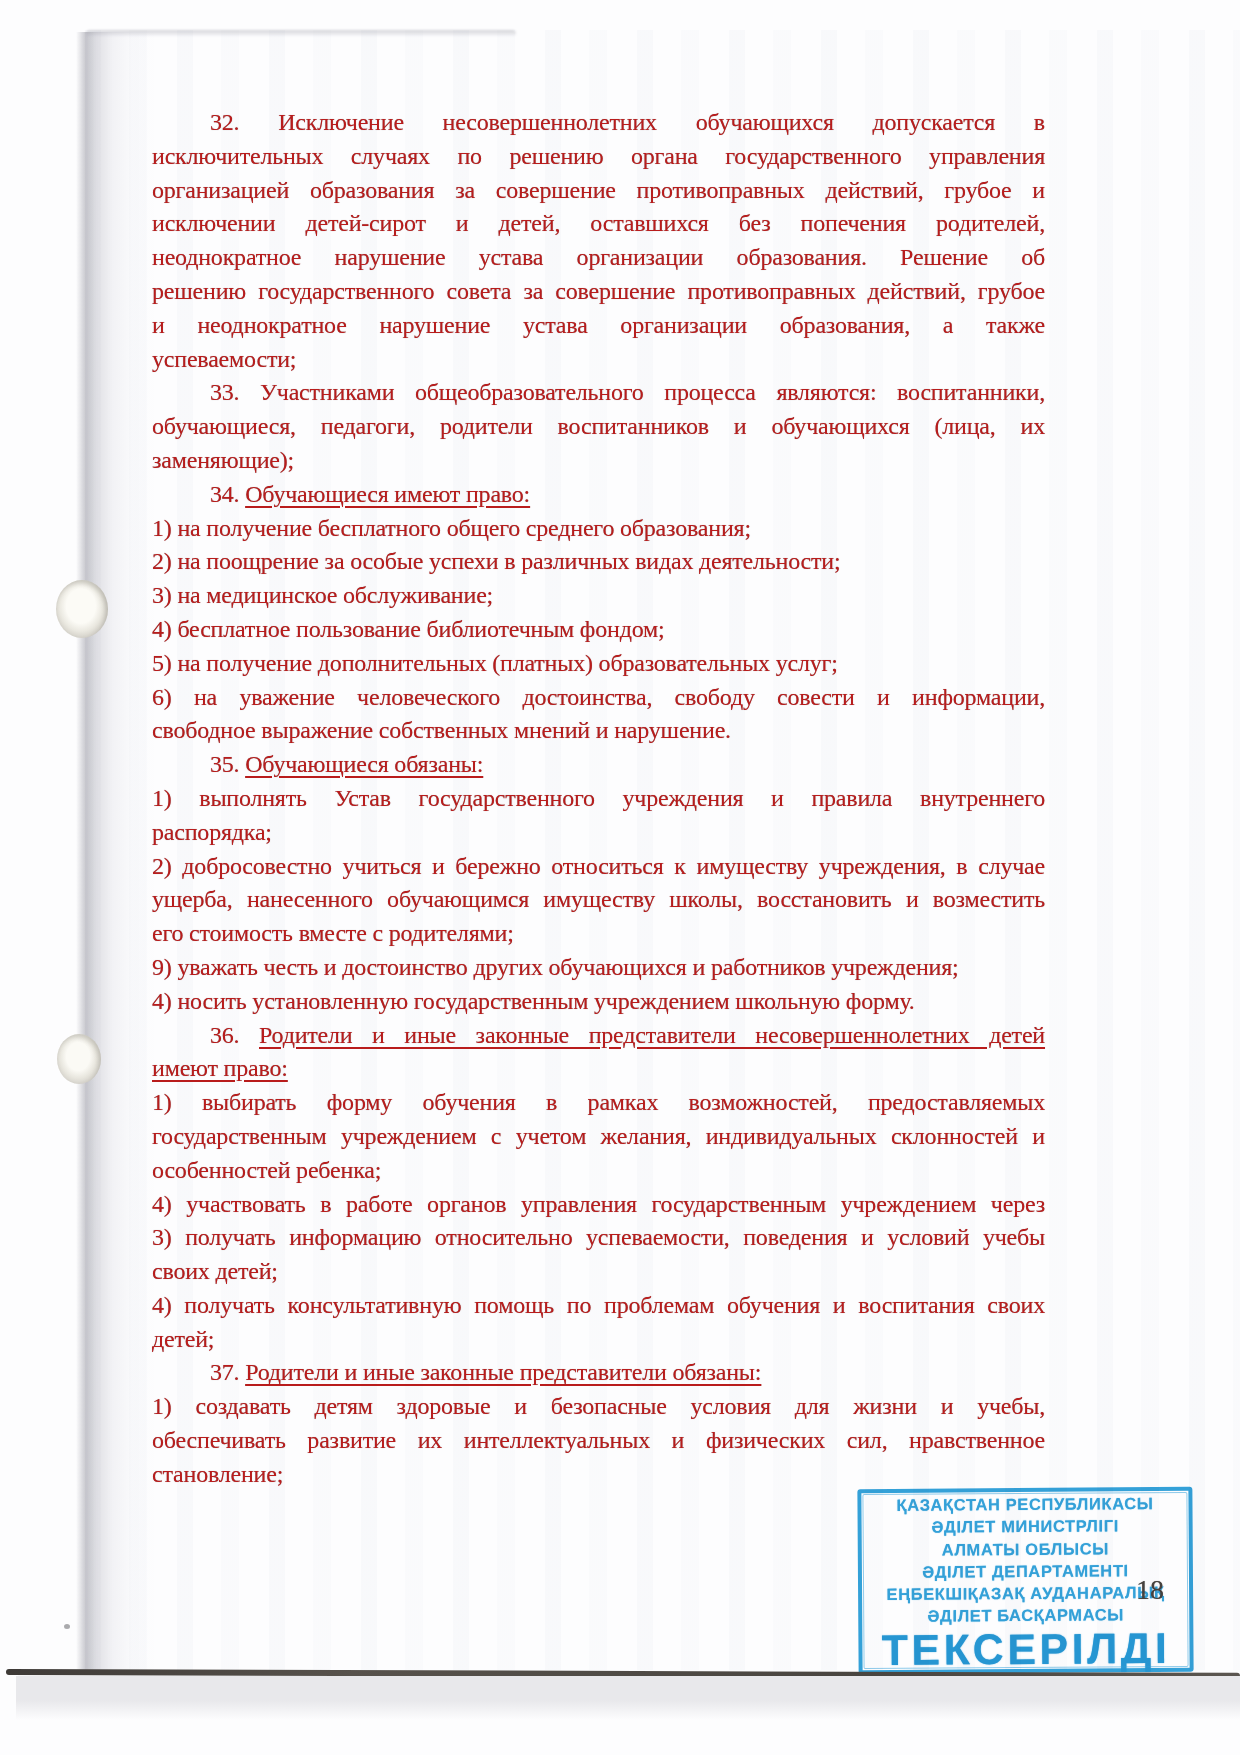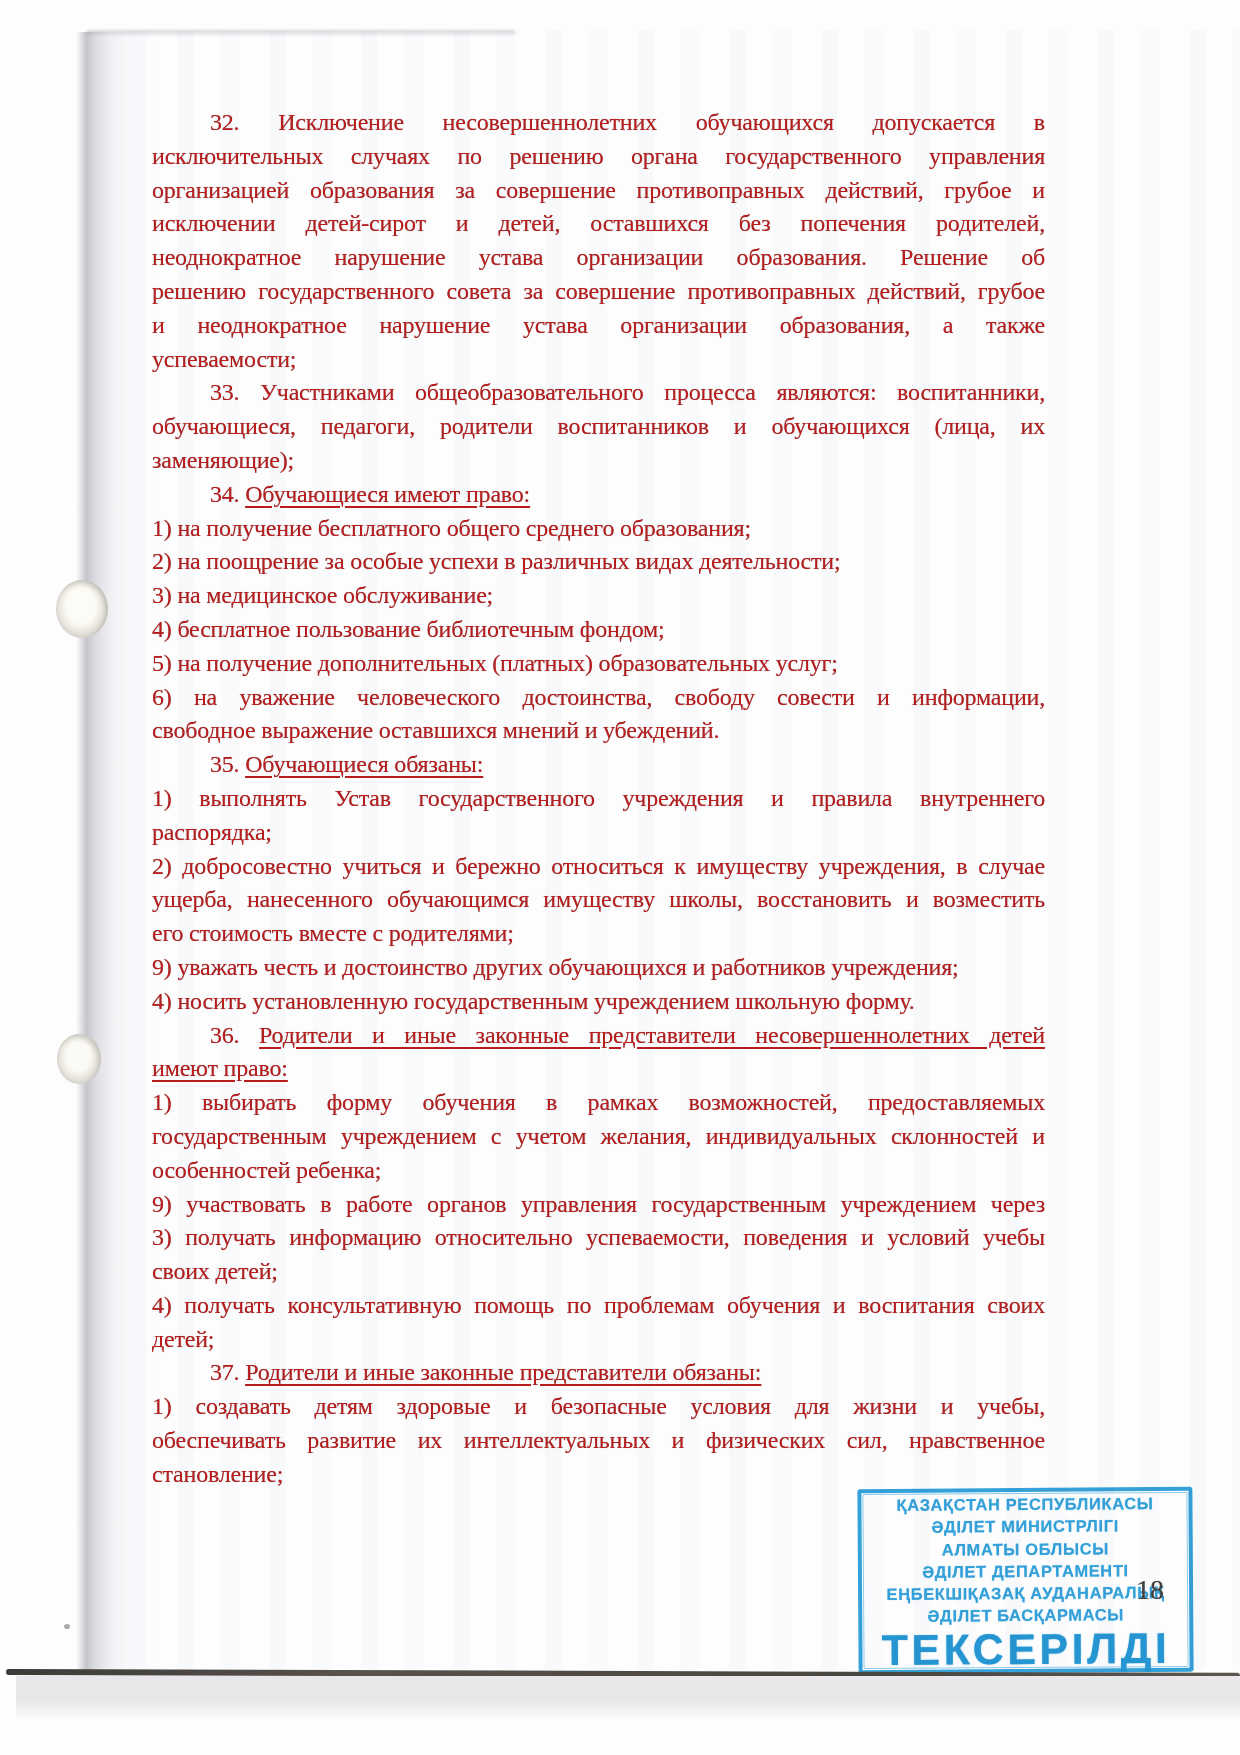--- a/index.html
+++ b/index.html
@@ -120,35 +120,35 @@
       <div class="ln indent"><span>33. Участниками общеобразовательного процесса являются: воспитанники,</span></div>
       <div class="ln"><span>обучающиеся, педагоги, родители воспитанников и обучающихся (лица, их</span></div>
       <div class="ln last"><span>заменяющие);</span></div>
       <div class="ln last indent"><span>34. </span><span class="u">Обучающиеся имеют право:</span></div>
       <div class="ln last"><span>1) на получение бесплатного общего среднего образования;</span></div>
       <div class="ln last"><span>2) на поощрение за особые успехи в различных видах деятельности;</span></div>
       <div class="ln last"><span>3) на медицинское обслуживание;</span></div>
       <div class="ln last"><span>4) бесплатное пользование библиотечным фондом;</span></div>
       <div class="ln last"><span>5) на получение дополнительных (платных) образовательных услуг;</span></div>
       <div class="ln"><span>6) на уважение человеческого достоинства, свободу совести и информации,</span></div>
-      <div class="ln last"><span>свободное выражение оставшихся мнений и убеждений.</span></div>
+      <div class="ln last"><span>свободное выражение собственных мнений и нарушение.</span></div>
       <div class="ln last indent"><span>35. </span><span class="u">Обучающиеся обязаны:</span></div>
       <div class="ln"><span>1) выполнять Устав государственного учреждения и правила внутреннего</span></div>
       <div class="ln last"><span>распорядка;</span></div>
       <div class="ln"><span>2) добросовестно учиться и бережно относиться к имуществу учреждения, в случае</span></div>
       <div class="ln"><span>ущерба, нанесенного обучающимся имуществу школы, восстановить и возместить</span></div>
       <div class="ln last"><span>его стоимость вместе с родителями;</span></div>
       <div class="ln last"><span>9) уважать честь и достоинство других обучающихся и работников учреждения;</span></div>
       <div class="ln last"><span>4) носить установленную государственным учреждением школьную форму.</span></div>
       <div class="ln indent"><span>36. </span><span class="u">Родители и иные законные представители несовершеннолетних детей</span></div>
       <div class="ln last"><span class="u">имеют право:</span></div>
       <div class="ln"><span>1) выбирать форму обучения в рамках возможностей, предоставляемых</span></div>
       <div class="ln"><span>государственным учреждением с учетом желания, индивидуальных склонностей и</span></div>
       <div class="ln last"><span>особенностей ребенка;</span></div>
-      <div class="ln"><span>9) участвовать в работе органов управления государственным учреждением через</span></div>
+      <div class="ln"><span>4) участвовать в работе органов управления государственным учреждением через</span></div>
       <div class="ln"><span>3) получать информацию относительно успеваемости, поведения и условий учебы</span></div>
       <div class="ln last"><span>своих детей;</span></div>
       <div class="ln"><span>4) получать консультативную помощь по проблемам обучения и воспитания своих</span></div>
       <div class="ln last"><span>детей;</span></div>
       <div class="ln last indent"><span>37. </span><span class="u">Родители и иные законные представители обязаны:</span></div>
       <div class="ln"><span>1) создавать детям здоровые и безопасные условия для жизни и учебы,</span></div>
       <div class="ln"><span>обеспечивать развитие их интеллектуальных и физических сил, нравственное</span></div>
       <div class="ln last"><span>становление;</span></div>
     </div>
 

